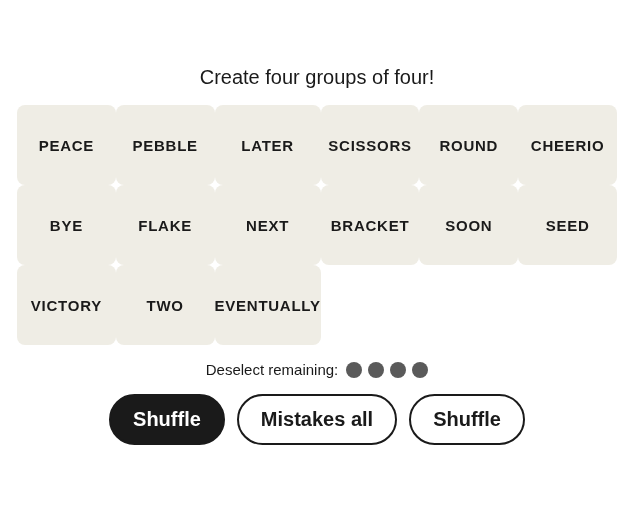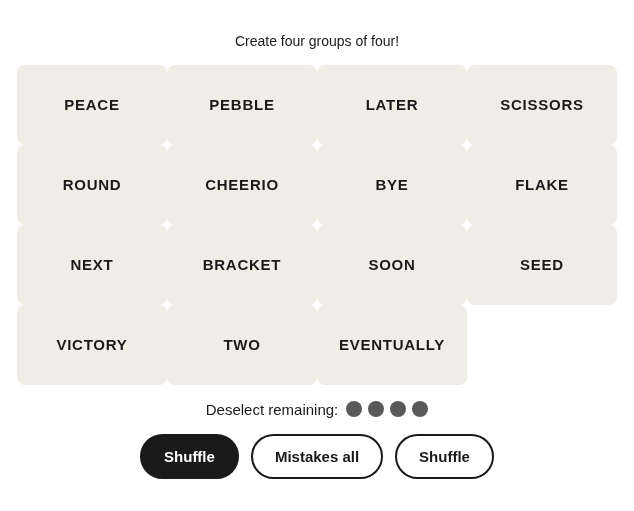--- a/index.html
+++ b/index.html
@@ -21,29 +21,29 @@
     .container {
       width: 620px;
       display: flex;
       flex-direction: column;
       align-items: center;
       gap: 16px;
       padding: 20px 10px;
     }
 
     .title {
-      font-size: 14px;
+      font-size: 20px;
       color: #1a1a1a;
       font-weight: 400;
       text-align: right;
     }
 
     .grid {
       display: grid;
-      grid-template-columns: repeat(4, 1fr);
+      grid-template-columns: repeat(6, 1fr);
       gap: 0;
       width: 100%;
     }
 
     .tile {
       background-color: #efede5;
       border-radius: 8px;
       display: flex;
       align-items: center;
       justify-content: center;
@@ -82,21 +82,21 @@
       display: flex;
       gap: 12px;
       align-items: center;
     }
 
     .btn {
       padding: 12px 22px;
       border-radius: 30px;
       border: 2px solid #1a1a1a;
       background-color: #ffffff;
-      font-size: 15px;
+      font-size: 20px;
       font-weight: 600;
       color: #1a1a1a;
       cursor: pointer;
       transition: background-color 0.1s;
     }
 
     .btn.filled {
       background-color: #1a1a1a;
       color: #ffffff;
     }

